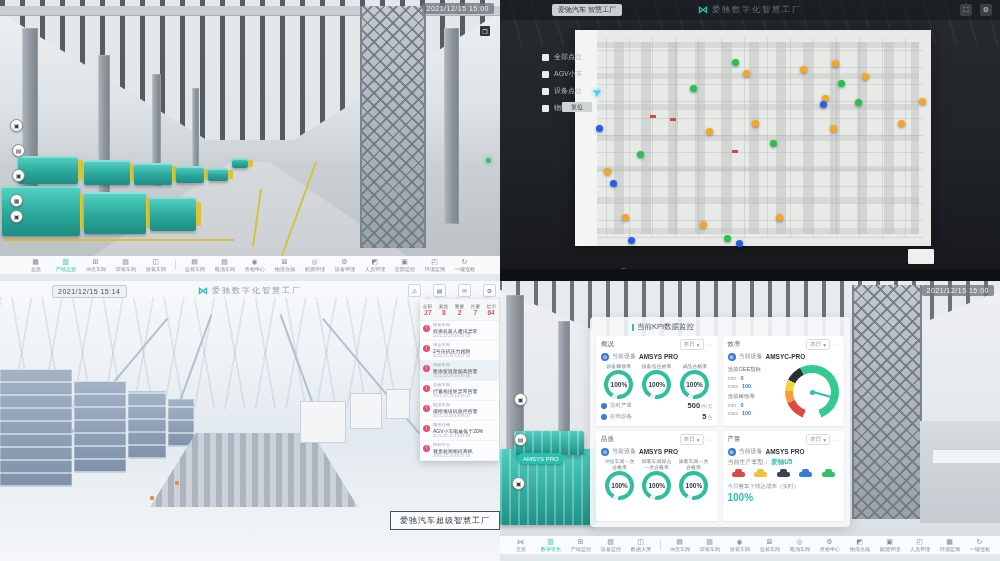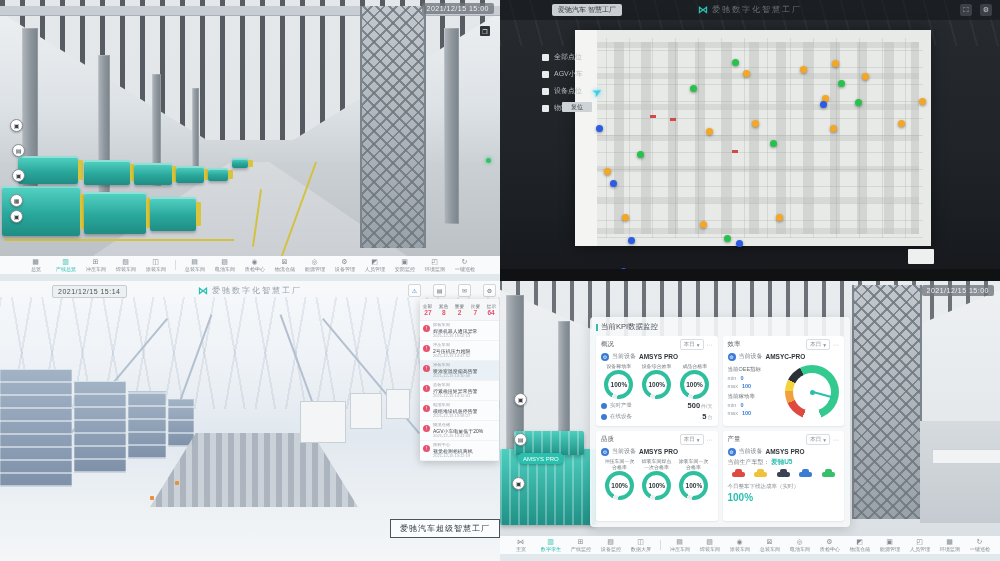--- a/index.html
+++ b/index.html
@@ -104,21 +104,21 @@
   .s3-beam{position:absolute;width:2px;background:#b3c0cf;}
   .rack{position:absolute;background:
      repeating-linear-gradient(0deg,rgba(240,245,250,.55) 0 2px,transparent 2px 13px),
      linear-gradient(180deg,#a3b3c6,#7e91a9);
     box-shadow:inset 0 0 0 1px rgba(255,255,255,.25);}
   .conv{left:150px;top:152px;width:208px;height:74px;opacity:.95;
     background:repeating-linear-gradient(90deg,#c9d0d7 0 6px,#a9b2bc 6px 12px);
     clip-path:polygon(22% 0,78% 0,100% 100%,0 100%);}
   .cab{position:absolute;background:#f3f5f7;border:1px solid #c9d0d6;}
   .o-bit{position:absolute;width:4px;height:4px;background:#e8903c;border-radius:1px;}
-  .scene-label{left:390px;top:238px;width:108px;height:17px;border:1px solid #4a525b;
+  .scene-label{left:390px;top:230px;width:108px;height:17px;border:1px solid #4a525b;
     background:rgba(252,253,254,.92);color:#343b43;font-size:8px;letter-spacing:1px;
     display:flex;align-items:center;justify-content:center;}
   .alarm-panel{left:420px;top:18px;width:79px;background:#fbfcfd;border-radius:2px;
     box-shadow:0 2px 8px rgba(0,0,0,.2);overflow:hidden;}
   .alarm-tabs{display:flex;height:21px;background:#f5f7f8;border-bottom:1px solid #eceff1;}
   .alarm-tab{flex:1;display:flex;flex-direction:column;align-items:center;justify-content:center;cursor:pointer;}
   .alarm-tab .tl{font-size:5.5px;color:#6a7076;transform:scale(.85);line-height:6px;}
   .alarm-tab .tc{font-size:6.5px;color:#e8506e;font-weight:bold;line-height:8px;}
   .alarm-item{display:flex;gap:3px;padding:2px 3px 1px 3px;border-bottom:1px solid #f1f3f5;cursor:pointer;}
   .alarm-item.selected{background:#eaf1f6;}
@@ -139,21 +139,21 @@
   .s4-mach{position:absolute;border-radius:2px;
     background:
      repeating-linear-gradient(90deg,rgba(255,255,255,.28) 0 2px,transparent 2px 9px),
      linear-gradient(180deg,#4ecfc0,#1f9187);
     box-shadow:0 2px 4px rgba(0,0,0,.25);}
   .mach-chip{position:absolute;height:11px;padding:0 5px;background:#2bbfae;color:#fff;
     font-size:6px;border-radius:5px;display:flex;align-items:center;cursor:pointer;
     box-shadow:0 1px 3px rgba(0,0,0,.3);}
   .kpi-panel{left:90px;top:36px;width:260px;height:210px;background:rgba(246,248,250,.9);
     border-radius:4px;padding:5px 6px;box-shadow:0 3px 12px rgba(0,0,0,.15);box-sizing:border-box;}
-  .kpi-title{display:flex;align-items:center;gap:3px;font-size:7.5px;color:#4a5157;margin-bottom:4px;}
+  .kpi-title{display:flex;align-items:center;gap:3px;font-size:7.5px;color:#4a5157;margin-bottom:4px;margin-left:36px;}
   .title-tick{width:2px;height:7px;background:#2bbfae;}
   .kpi-grid{display:grid;grid-template-columns:1fr 1fr;grid-template-rows:1fr 1fr;gap:5px;height:185px;}
   .card{background:#fff;border-radius:3px;padding:3px 5px;position:relative;
     box-shadow:0 1px 2px rgba(0,0,0,.07);overflow:hidden;}
   .card-head{display:flex;align-items:center;}
   .card-title{font-size:6.5px;color:#5b6167;flex:1;}
   .range-chip{display:flex;align-items:center;gap:2px;border:1px solid #d9dde0;border-radius:2px;
     font-size:5.5px;color:#8a9096;padding:0 3px;height:9px;cursor:pointer;}
   .more-dots{font-size:6px;color:#b7bcc1;margin-left:3px;cursor:pointer;}
   .device-row{display:flex;align-items:center;gap:3px;margin:2px 0;}

